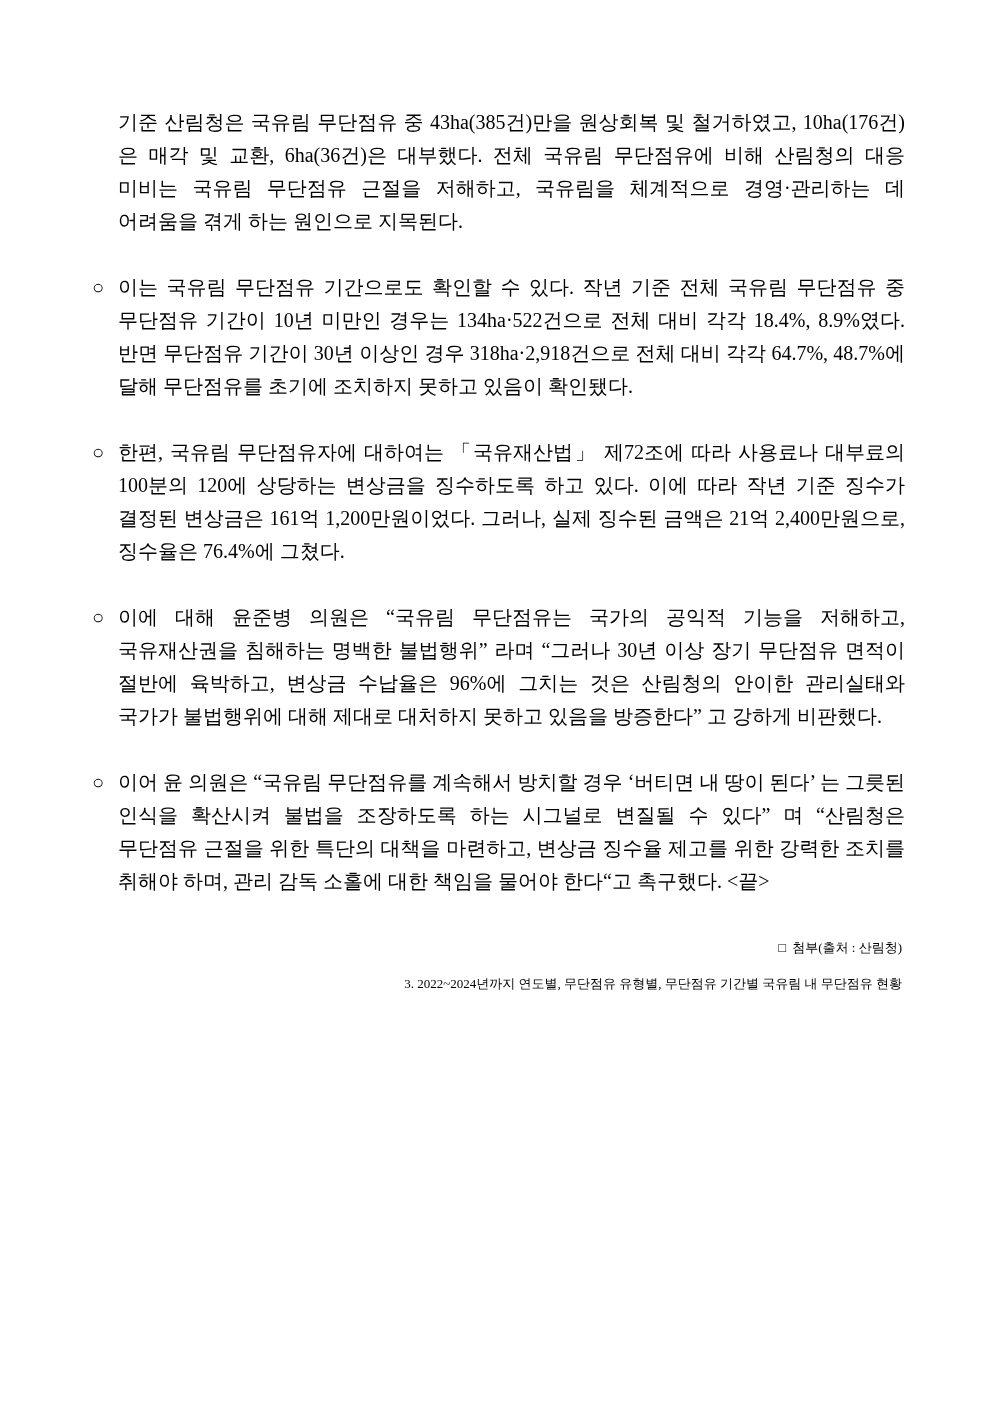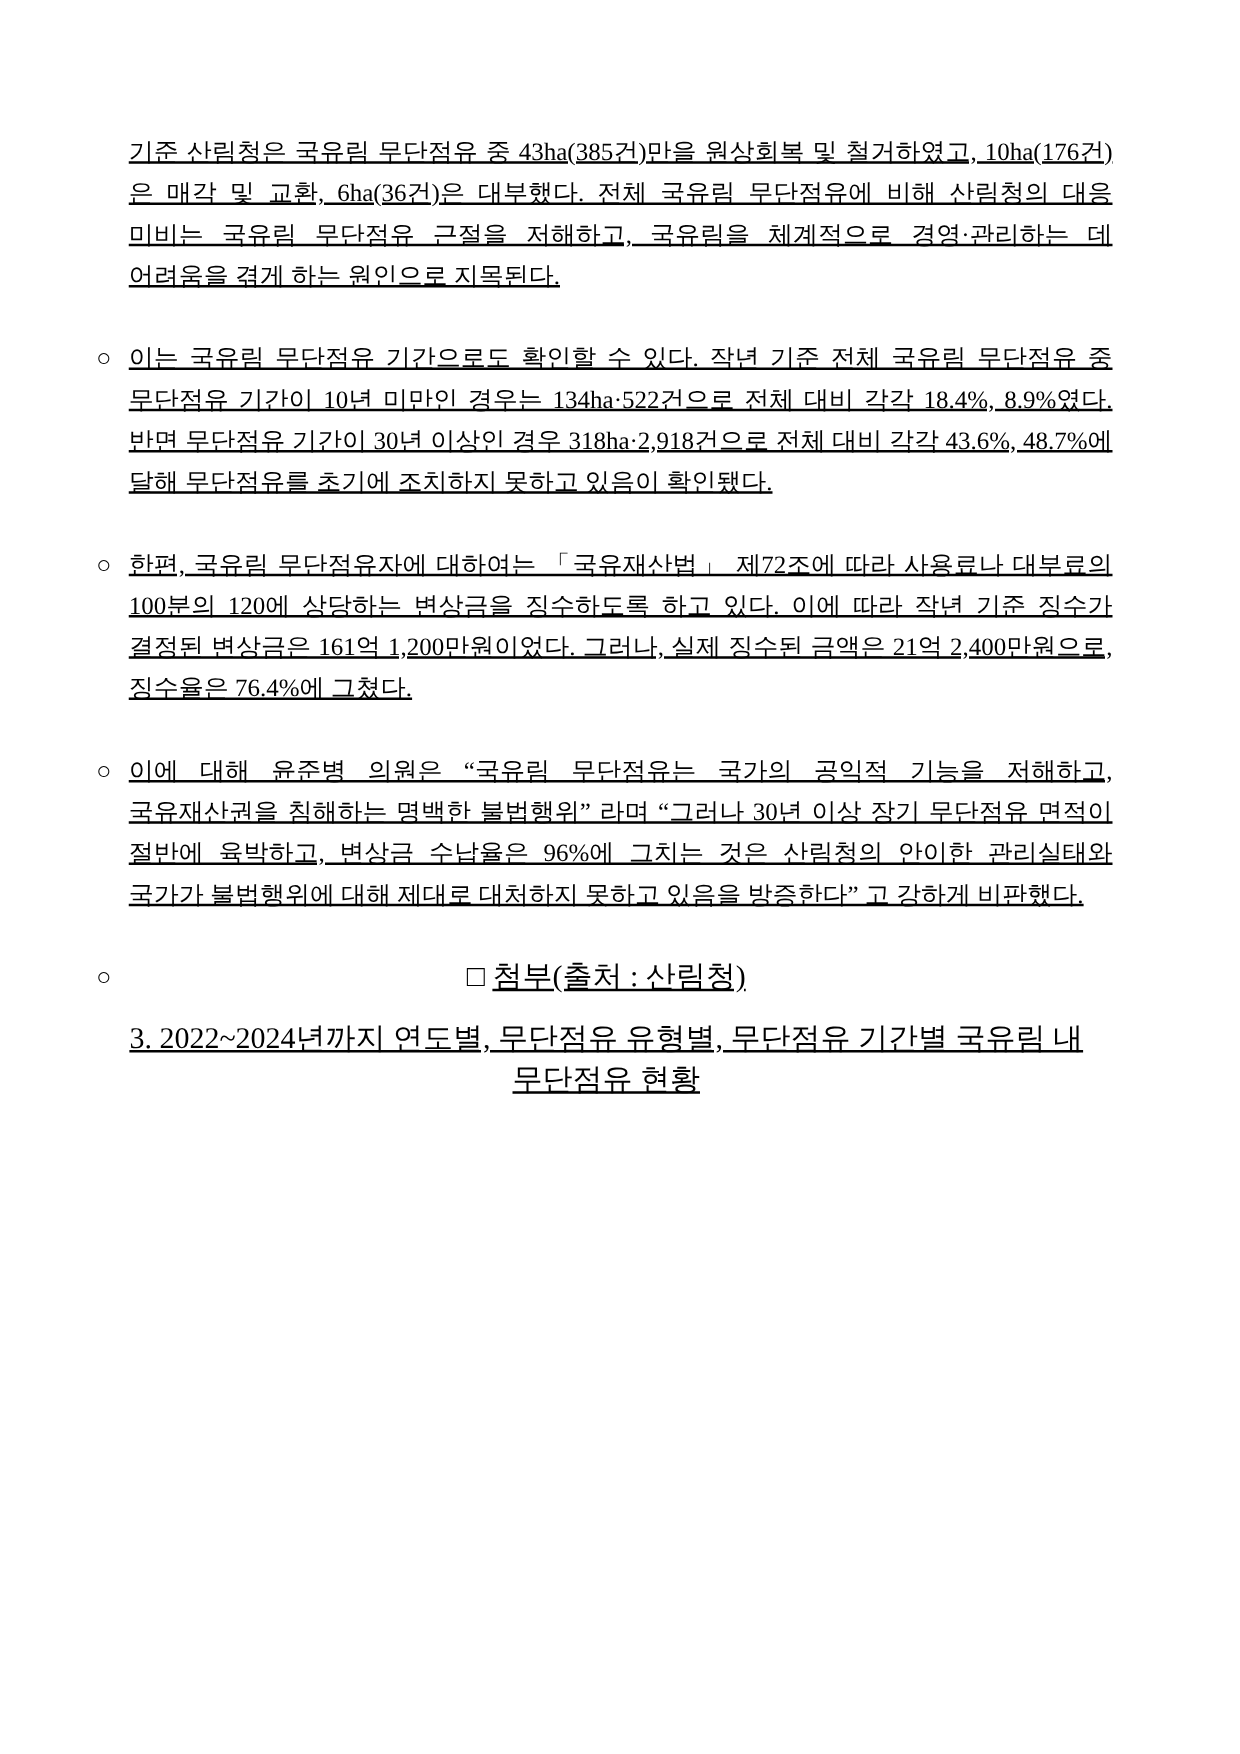--- a/index.html
+++ b/index.html
@@ -8,82 +8,82 @@
     width: 992px;
     height: 1403px;
     background: #ffffff;
     font-family: "Liberation Serif", "DejaVu Serif", serif;
     color: #000000;
     overflow: hidden;
     margin: 0 auto;
   }
   .content {
     position: absolute;
-    left: 80px;
+    left: 95px;
     top: 106px;
     width: 810px;
-    text-decoration: underline;
   }
   .para {
     position: relative;
     margin: 0 0 33px 0;
     padding-left: 23px;
     font-size: 20px;
     line-height: 33px;
     text-align: justify;
     word-break: keep-all;
     letter-spacing: 0;
   }
   .para .bullet {
     position: absolute;
     left: -3px;
     top: 0;
     font-size: 20px;
   }
   .attach { margin-top: 0; }
   .attach-line {
-    margin: 16px;
-    font-size: 24px;
+    margin: 3px;
+    font-size: 13px;
     line-height: 33px;
-    text-align: center;
+    text-align: right;
     word-break: keep-all;
     white-space: normal;
   }
   .attach-line .box {
     display: inline-block;
     margin-right: 6px;
   }
 </style>
 </head>
 <body>
 
 <div class="page">
   <div class="content">
 
     <p class="para">
       <span>기준 산림청은 국유림 무단점유 중 43ha(385건)만을 원상회복 및 철거하였고, 10ha(176건)은 매각 및 교환, 6ha(36건)은 대부했다. 전체 국유림 무단점유에 비해 산림청의 대응 미비는 국유림 무단점유 근절을 저해하고, 국유림을 체계적으로 경영·관리하는 데 어려움을 겪게 하는 원인으로 지목된다.</span>
     </p>
 
     <p class="para">
       <span class="bullet">○</span>
-      <span>이는 국유림 무단점유 기간으로도 확인할 수 있다. 작년 기준 전체 국유림 무단점유 중 무단점유 기간이 10년 미만인 경우는 134ha·522건으로 전체 대비 각각 18.4%, 8.9%였다. 반면 무단점유 기간이 30년 이상인 경우 318ha·2,918건으로 전체 대비 각각 43.6%, 48.7%에 달해 무단점유를 초기에 조치하지 못하고 있음이 확인됐다.</span>
+      <span>이는 국유림 무단점유 기간으로도 확인할 수 있다. 작년 기준 전체 국유림 무단점유 중 무단점유 기간이 10년 미만인 경우는 134ha·522건으로 전체 대비 각각 18.4%, 8.9%였다. 반면 무단점유 기간이 30년 이상인 경우 318ha·2,918건으로 전체 대비 각각 64.7%, 48.7%에 달해 무단점유를 초기에 조치하지 못하고 있음이 확인됐다.</span>
     </p>
 
     <p class="para">
       <span class="bullet">○</span>
       <span>한편, 국유림 무단점유자에 대하여는 「국유재산법」 제72조에 따라 사용료나 대부료의 100분의 120에 상당하는 변상금을 징수하도록 하고 있다. 이에 따라 작년 기준 징수가 결정된 변상금은 161억 1,200만원이었다. 그러나, 실제 징수된 금액은 21억 2,400만원으로, 징수율은 76.4%에 그쳤다.</span>
     </p>
 
     <p class="para">
       <span class="bullet">○</span>
       <span>이에 대해 윤준병 의원은 “국유림 무단점유는 국가의 공익적 기능을 저해하고, 국유재산권을 침해하는 명백한 불법행위” 라며 “그러나 30년 이상 장기 무단점유 면적이 절반에 육박하고, 변상금 수납율은 96%에 그치는 것은 산림청의 안이한 관리실태와 국가가 불법행위에 대해 제대로 대처하지 못하고 있음을 방증한다” 고 강하게 비판했다.</span>
     </p>
 
     <p class="para">
       <span class="bullet">○</span>
+      <span>이어 윤 의원은 “국유림 무단점유를 계속해서 방치할 경우 ‘버티면 내 땅이 된다’ 는 그릇된 인식을 확산시켜 불법을 조장하도록 하는 시그널로 변질될 수 있다” 며 “산림청은 무단점유 근절을 위한 특단의 대책을 마련하고, 변상금 징수율 제고를 위한 강력한 조치를 취해야 하며, 관리 감독 소홀에 대한 책임을 물어야 한다“고 촉구했다. &lt;끝&gt;</span>
     </p>
 
     <div class="attach">
       <p class="attach-line">
         <span class="box">□</span><span>첨부(출처 : 산림청)</span>
       </p>
       <p class="attach-line">3. 2022~2024년까지 연도별, 무단점유 유형별, 무단점유 기간별 국유림 내 무단점유 현황</p>
     </div>
 
   </div>

